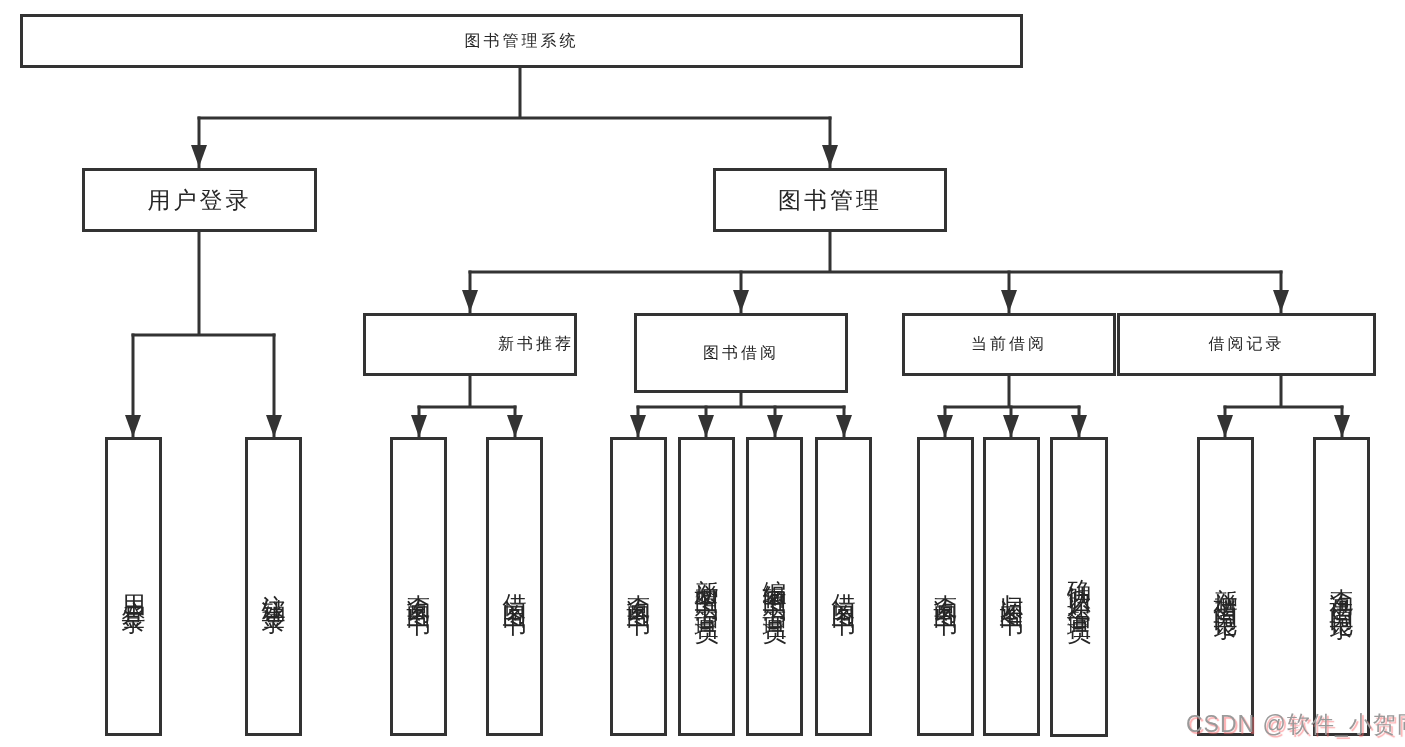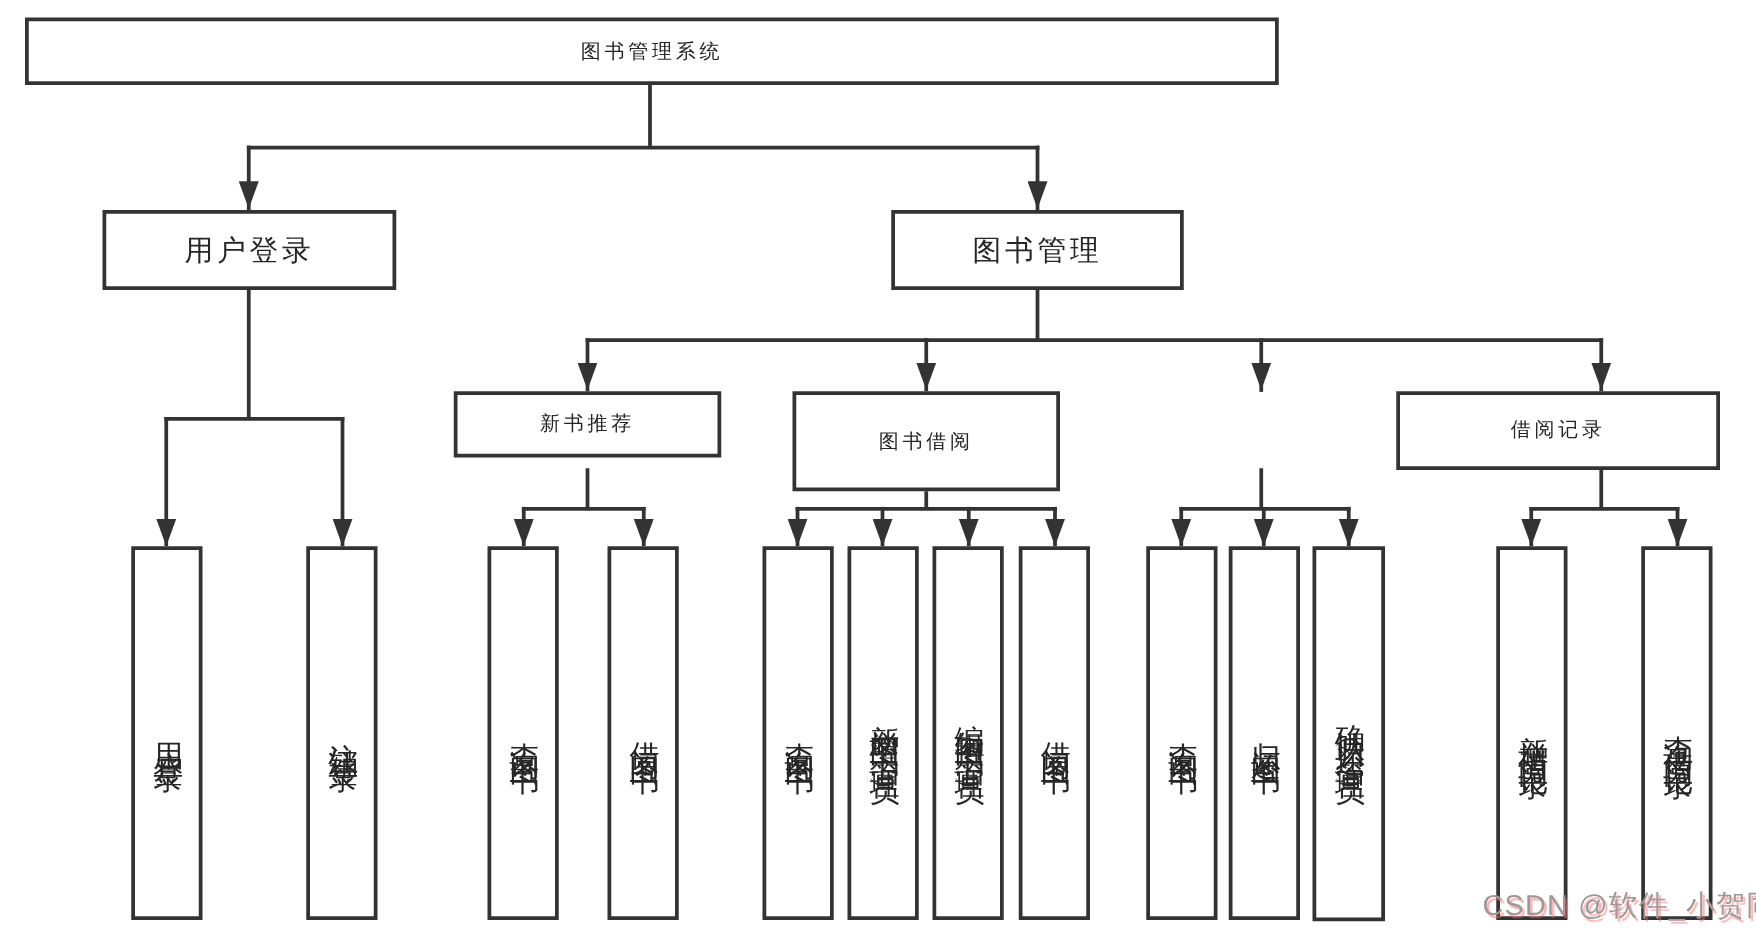--- a/index.html
+++ b/index.html
@@ -108,25 +108,28 @@
     <span>图书管理系统</span>
   </div>
 
   <div class="node hbox lvl2" style="left:82px; top:168px; width:235px; height:64px;">
     <span>用户登录</span>
   </div>
   <div class="node hbox lvl2" style="left:713px; top:168px; width:234px; height:64px;">
     <span>图书管理</span>
   </div>
 
-  <div class="node hbox" style="left:363px; top:313px; width:214px; height:53px;">
+  <div class="node hbox" style="left:363px; top:313px; width:214px; height:63px;justify-content:flex-end;">
     <span>新书推荐</span>
   </div>
   <div class="node hbox" style="left:634px; top:313px; width:214px; height:80px;">
     <span>图书借阅</span>
+  </div>
+  <div class="node hbox" style="left:902px; top:313px; width:214px; height:63px;">
+    <span>当前借阅</span>
   </div>
   <div class="node hbox" style="left:1117px; top:313px; width:259px; height:63px;">
     <span>借阅记录</span>
   </div>
 
   <div class="node vbox" style="left:105px; top:437px; width:57px; height:299px;">
     <span>用户登录</span>
   </div>
   <div class="node vbox" style="left:245px; top:437px; width:57px; height:299px;">
     <span>注销登录</span>

